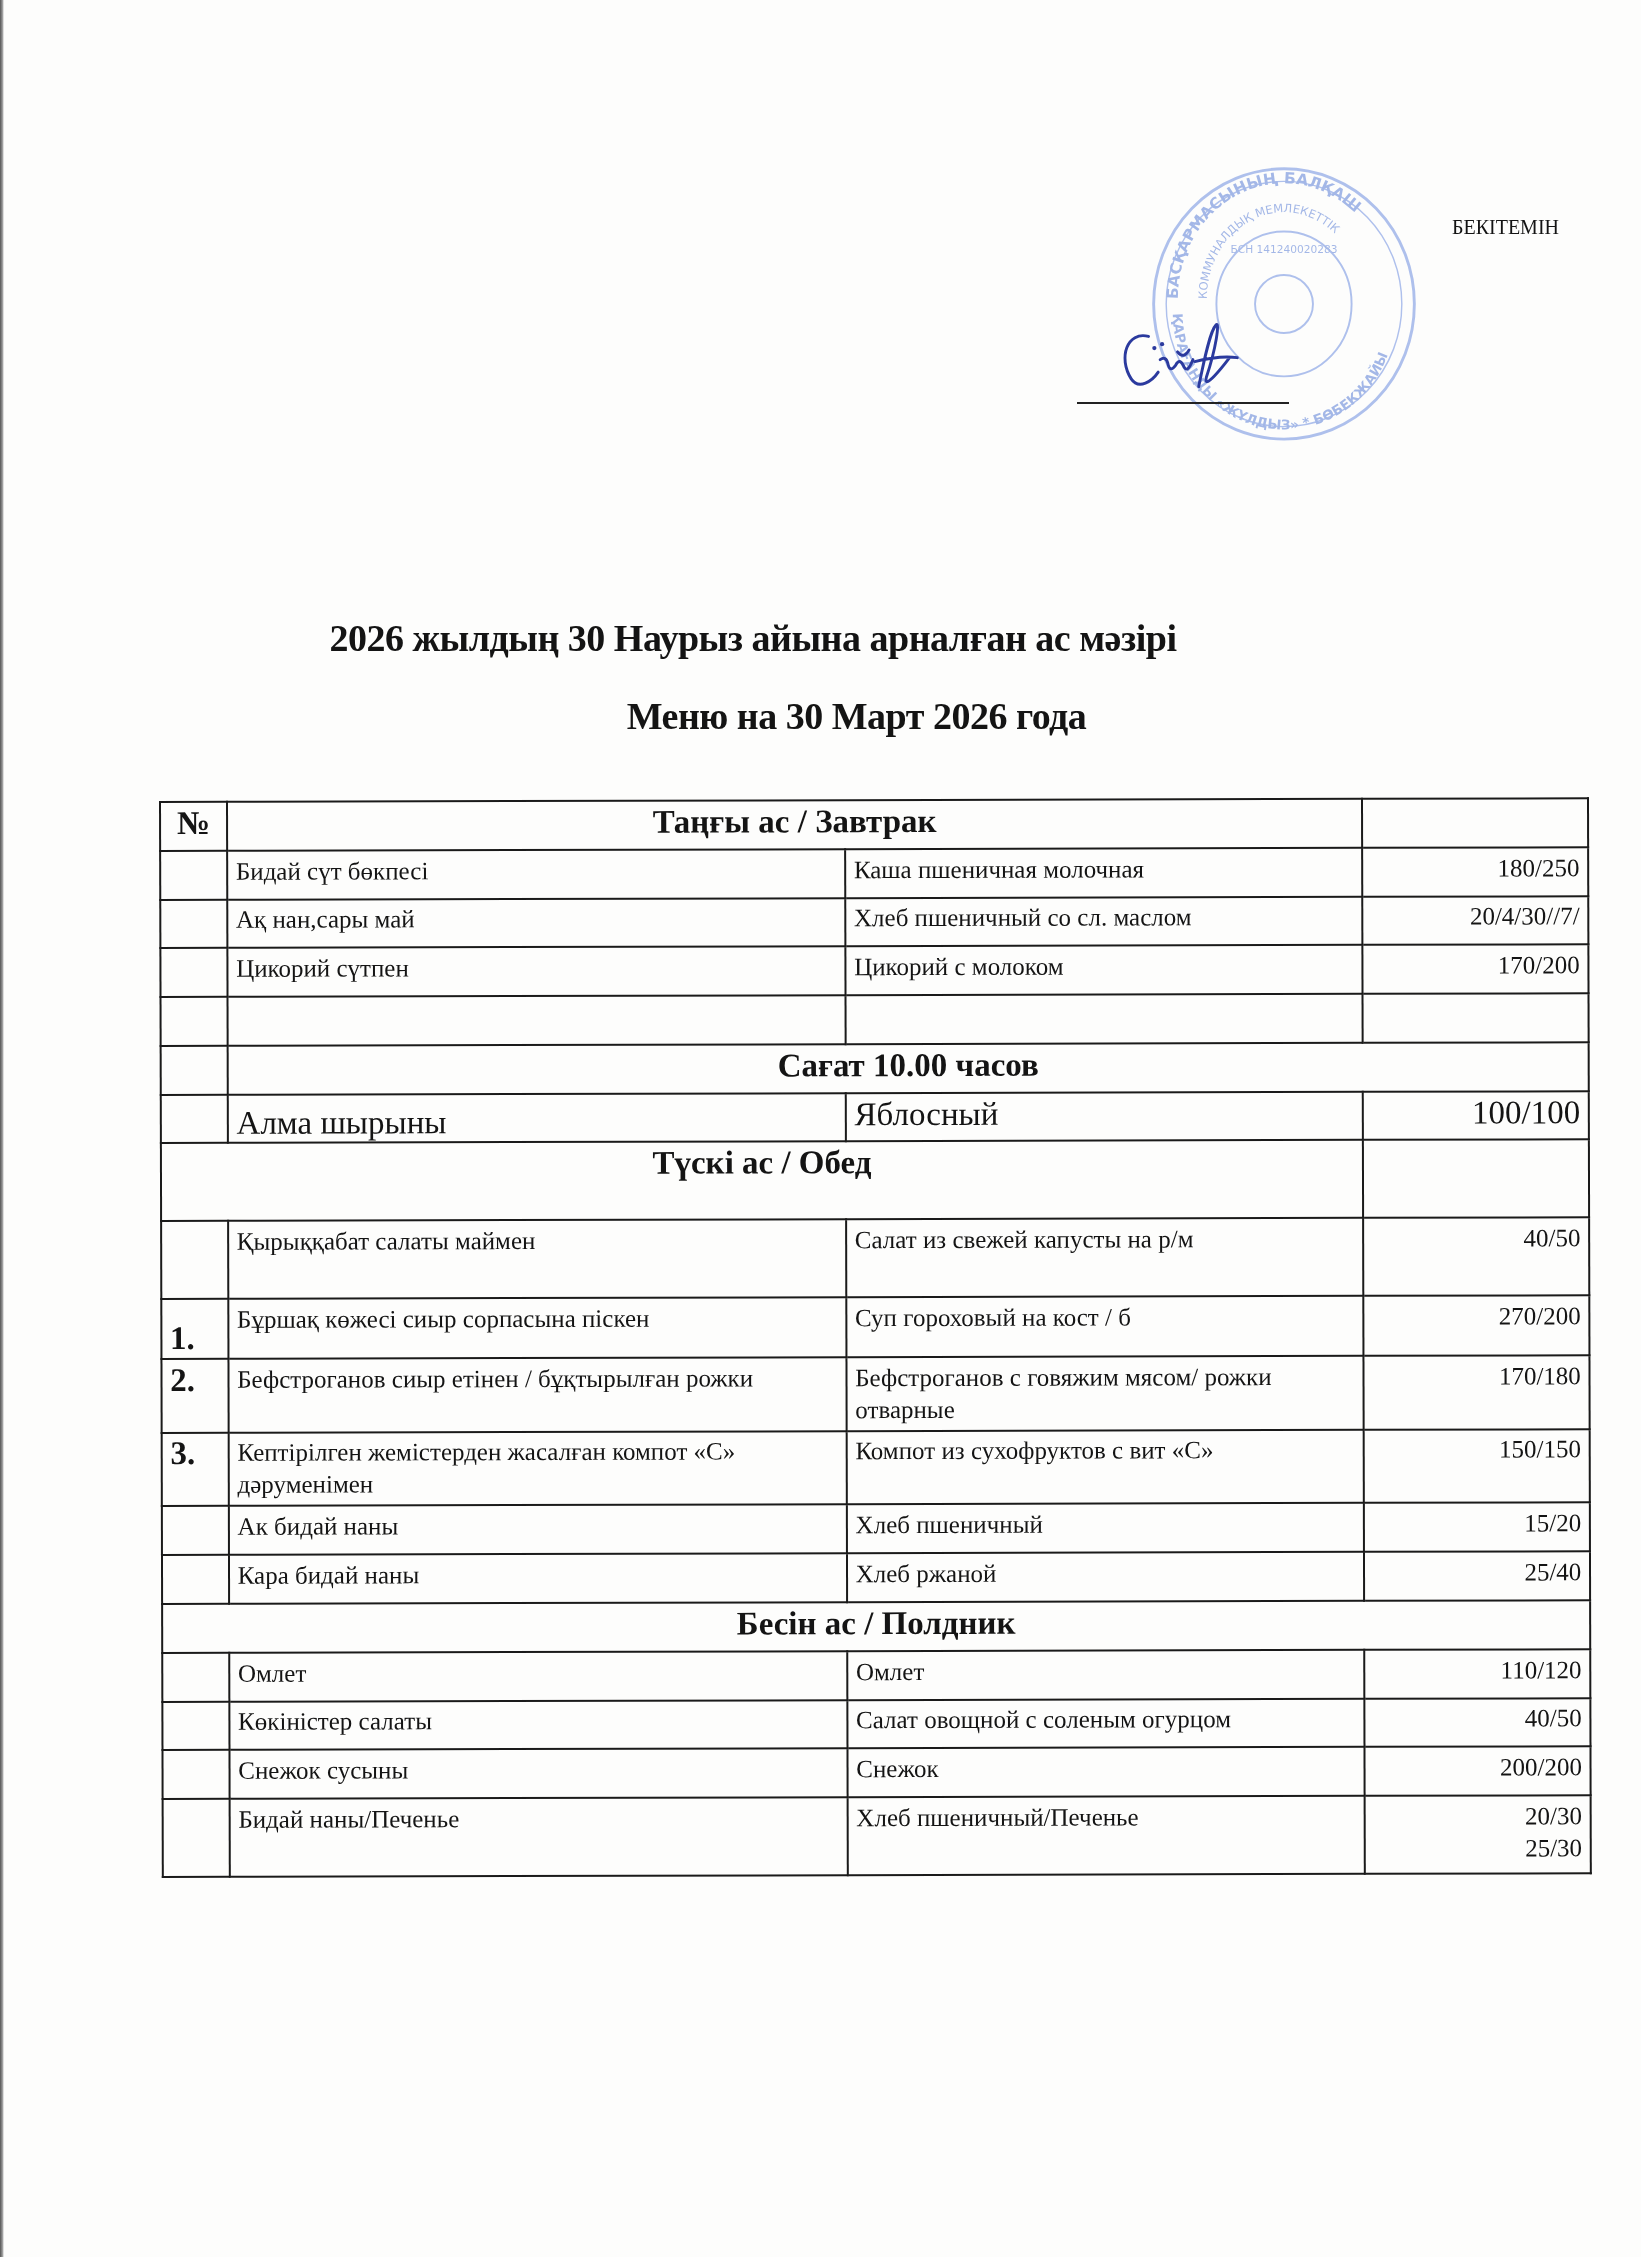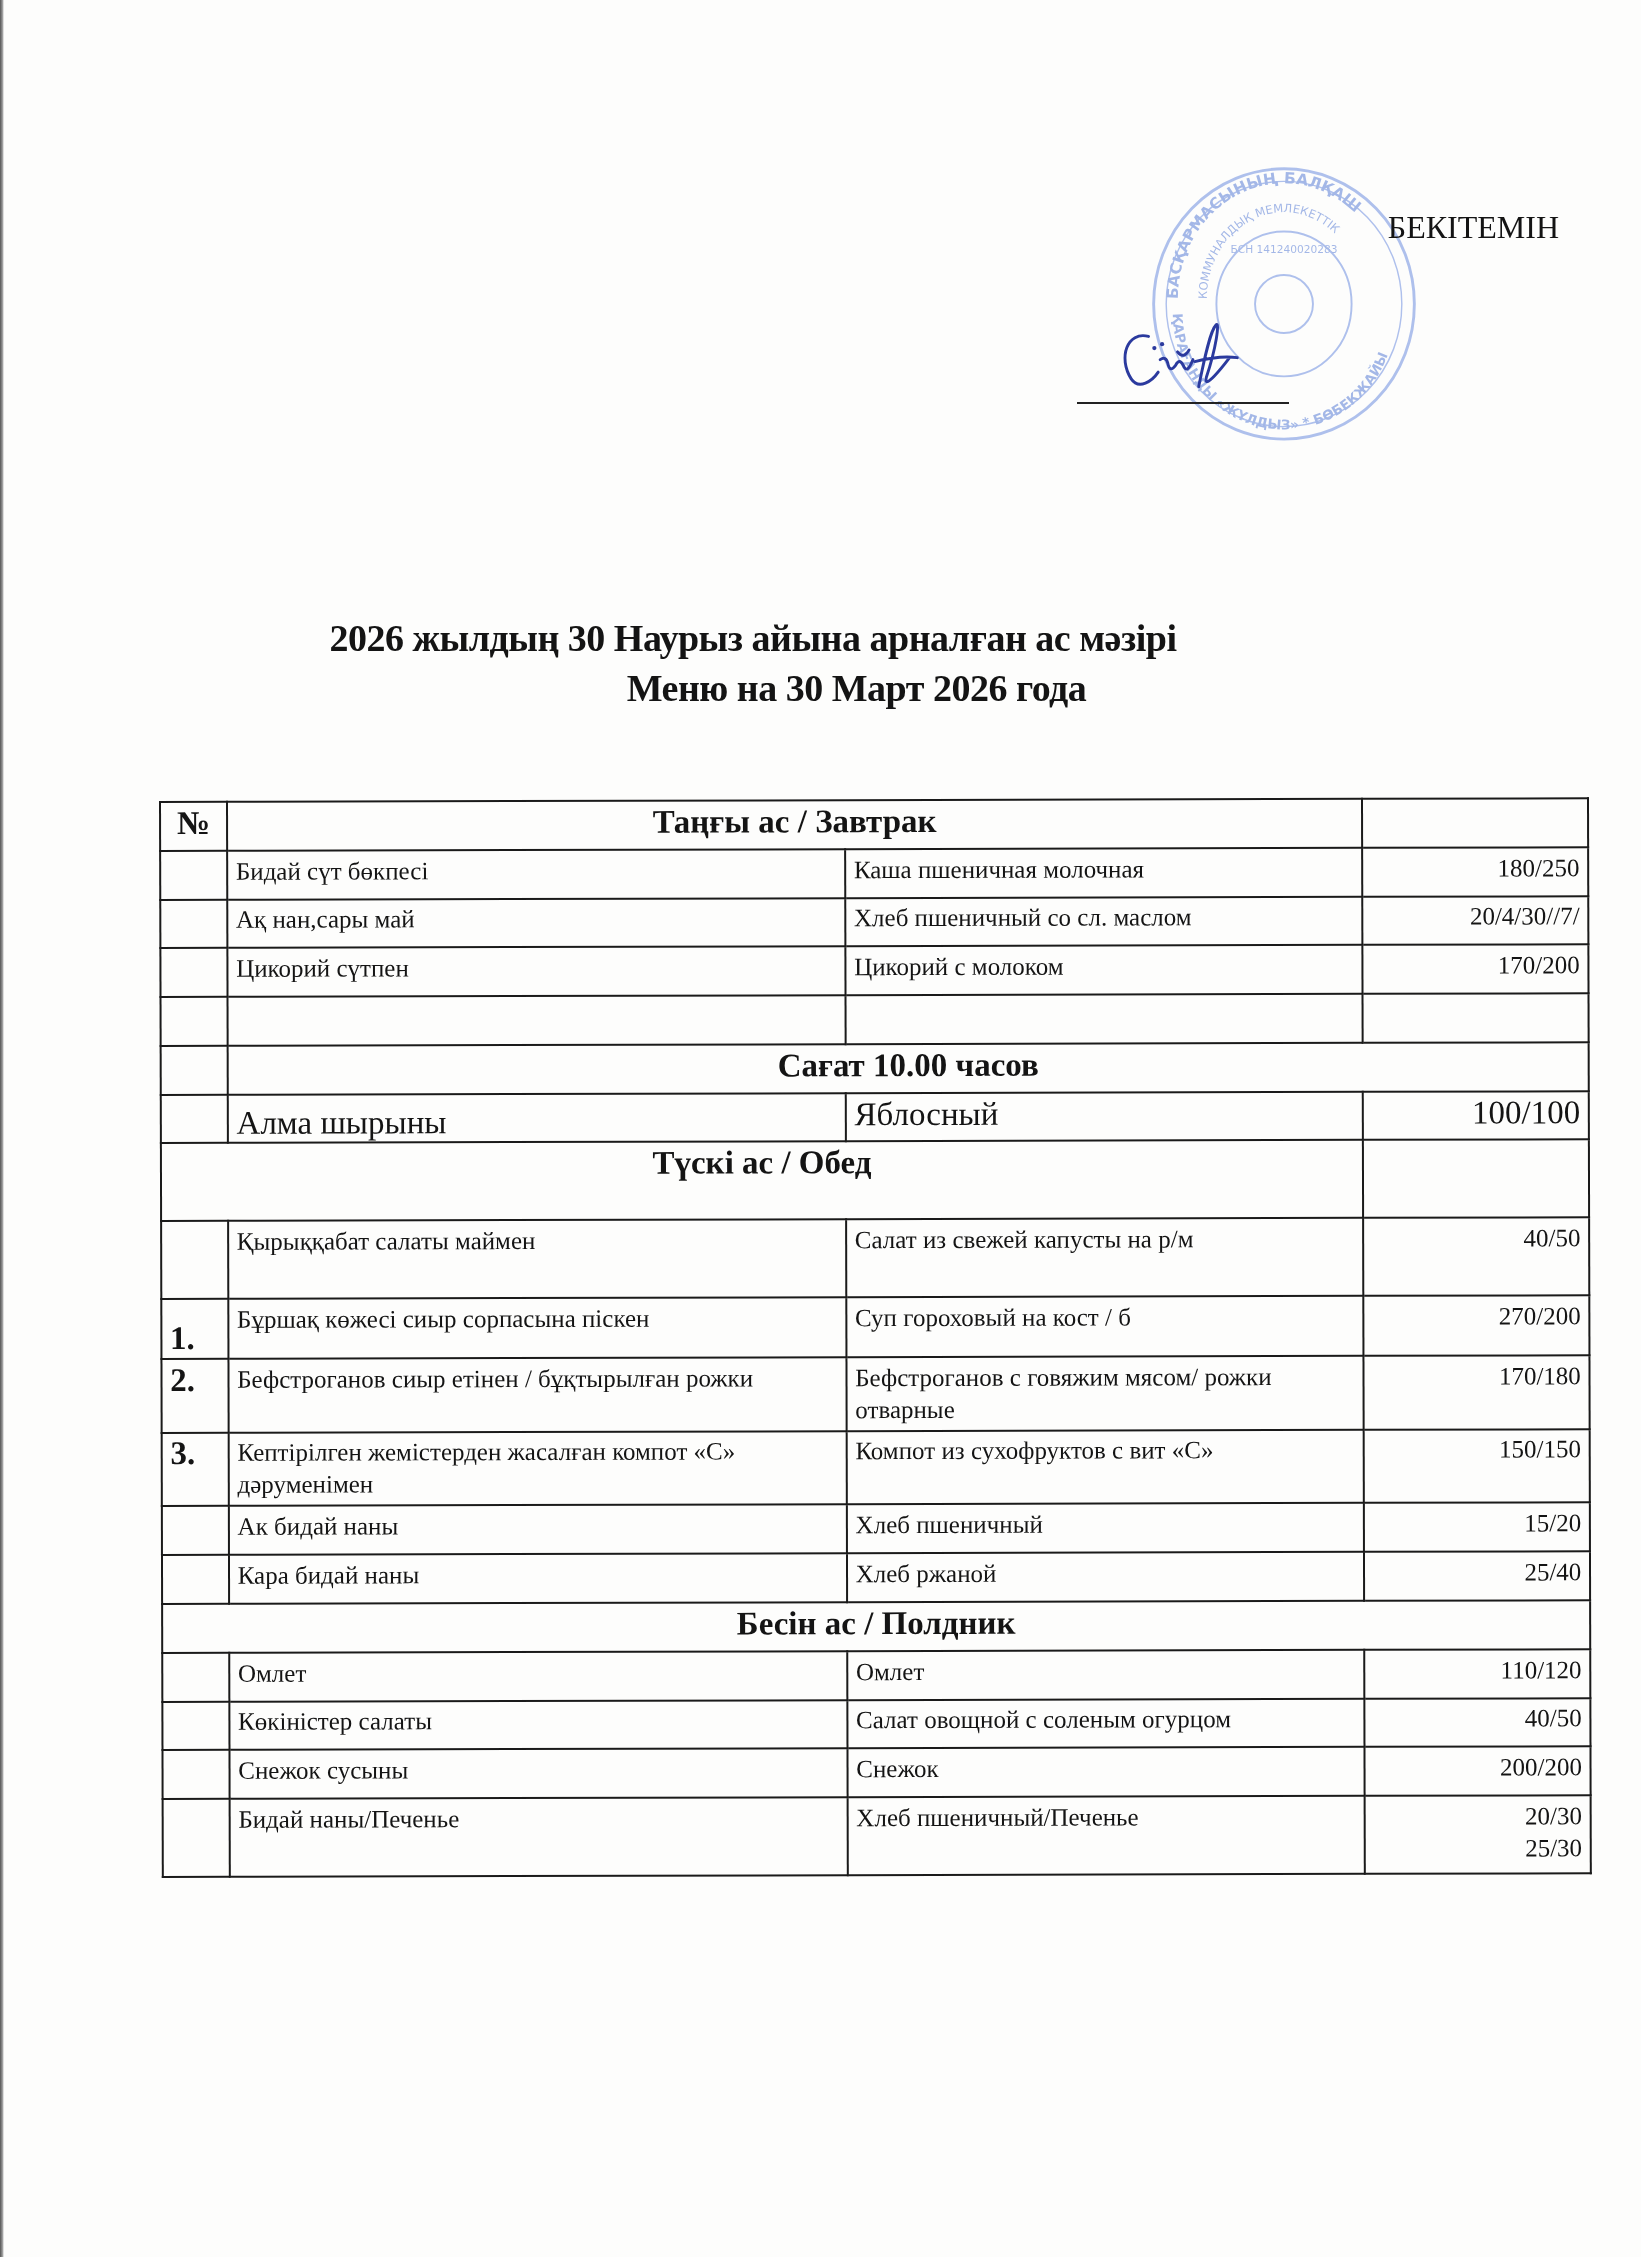--- a/index.html
+++ b/index.html
@@ -11,34 +11,34 @@
   }
   .scan-edge {
     position: absolute; left: 0; top: 0; width: 3.9px; height: 2257px;
     background: linear-gradient(to right, #555 0, #999 60%, transparent 100%);
   }
   
   .approval {
     position: absolute; right: 82px; top: 208px; text-align: right;
     font-size: 34px; line-height: 45px; z-index: 2;
   }
-  .approval .a1 { font-size: 32px; line-height: 39px; }
+  .approval .a1 { font-size: 20px; line-height: 39px; }
   .sig-line {
     position: absolute; left: 1077px; top: 402px; width: 212px; height: 1.9px; background: #222; z-index: 2;
   }
   .signature { position: absolute; left: 1110px; top: 319px; z-index: 3; }
   .stamp { position: absolute; left: 1139px; top: 135px; z-index: 1; opacity: 0.55; }
 
   
   .title-block {
     position: absolute; left: 0; top: 613px; width: 1641px; text-align: center;
     font-weight: bold; font-size: 38px; line-height: 50px; letter-spacing: -0.5px;
   }
   .title-block .t1 { margin-left: -135px; }
-  .title-block .t2 { margin-left: 72px; }
+  .title-block .t2 { margin-left: 72px; margin-top: 28px; }
 
   
   table.menu {
     position: absolute; left: 159px; top: 801px; width: 1427px;
     border-collapse: collapse; table-layout: fixed;
     font-size: 28px; transform: rotate(-0.15deg); transform-origin: left top;
   }
   table.menu td {
     border: 2.4px solid #1a1a1a; padding: 3.9px 7.7px; vertical-align: top; line-height: 32px;
   }

